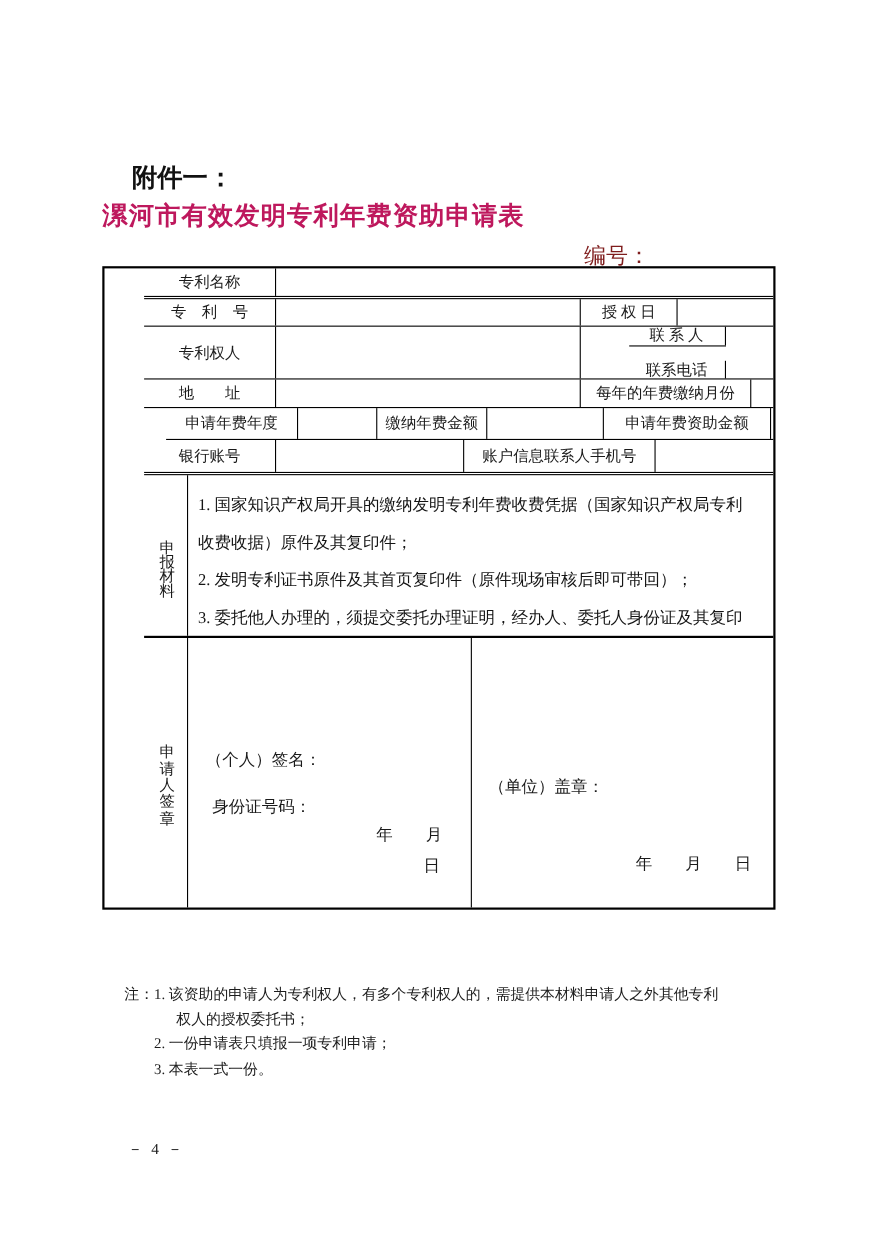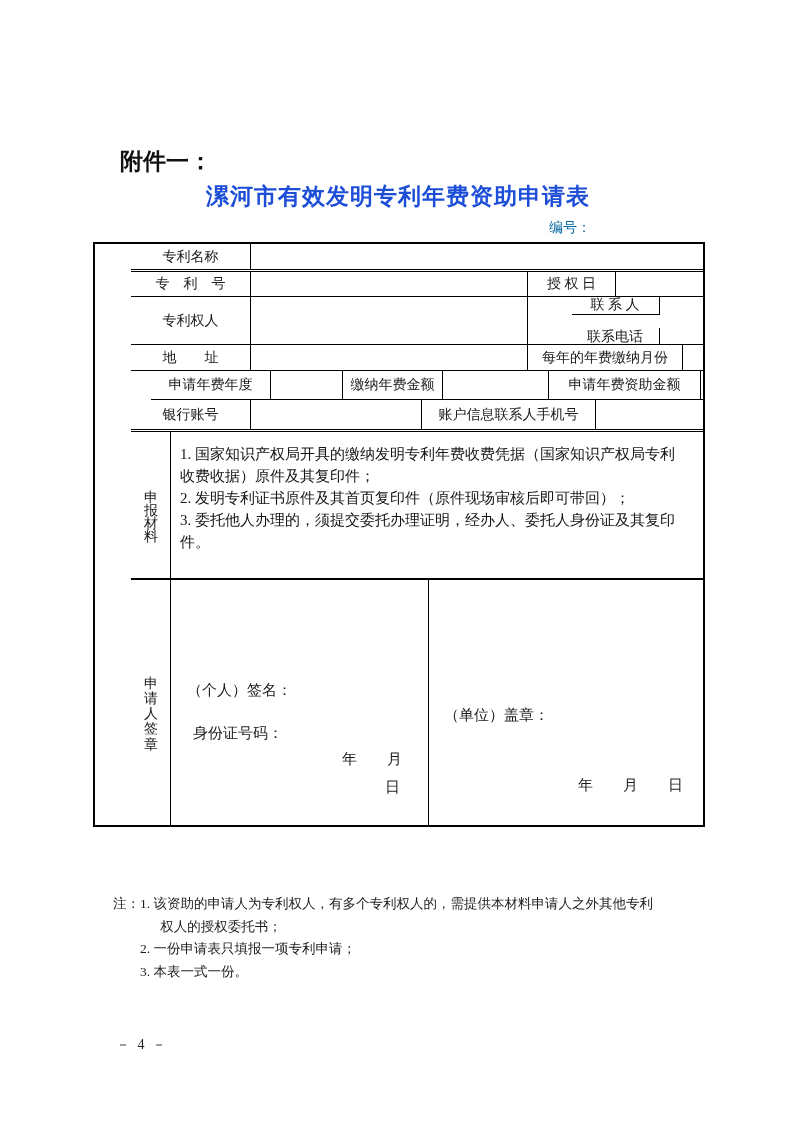--- a/index.html
+++ b/index.html
@@ -12,28 +12,27 @@
   }
   .page { position: absolute; inset: 0; background: #fff; }
 
   .attachment {
     position: absolute; left: 120px; top: 146px;
     font-family: "Liberation Sans", "DejaVu Sans", sans-serif;
     font-weight: bold; font-size: 23px; color: #111;
   }
   .doc-title {
     position: absolute; left: 93px; top: 181px; width: 610px;
-    text-align: center;
     font-family: "Liberation Sans", "DejaVu Sans", sans-serif;
-    font-weight: bold; font-size: 23px; letter-spacing: 1px; color: #1d4ed8;
+    font-weight: bold; font-size: 23px; letter-spacing: 1px; color: #be185d;
   }
   .doc-number {
     position: absolute; left: 93px; top: 219px; width: 610px;
     text-align: right; padding-right: 112px;
-    font-size: 14px; color: #0369a1;
+    font-size: 20px; color: #7f1d1d;
   }
 
   .form-table {
     position: absolute; left: 93px; top: 242px; width: 612px;
     border: 2px solid #000; background: #fff; padding-left: 36px;
   }
   .row { display: flex; border-bottom: 1px solid #000; align-items: stretch; }
   .row:last-child { border-bottom: none; }
   .row.sep-double { border-bottom: 3px double #000; }
   .row.sep-thick { border-bottom: 2px solid #000; }
@@ -80,21 +79,21 @@
   .vertical-label {
     writing-mode: vertical-rl; text-orientation: upright;
     font-size: 14px; color: #1a1a1a;
   }
   .ls-materials { letter-spacing: 13px; }
   .ls-sign { letter-spacing: 15px; }
 
   .materials-cell {
     display: block; text-align: left;
     padding: 11px 16px 0 9px;
-    font-size: 15px; line-height: 22px; color: #141414;
+    font-size: 15px; line-height: 34px; color: #141414;
   }
   .materials-cell p { margin: 0; }
 
   .seal-cell, .sign-cell { position: relative; display: block; font-size: 15px; }
   .pos-abs { position: absolute; white-space: nowrap; }
   .unit-seal-label { left: 15px; top: 126px; }
   .unit-date { right: 20px; top: 196px; }
   .personal-sign-label { left: 16px; top: 101px; }
   .id-number-label { left: 22px; top: 144px; }
   .personal-date-1 { right: 26px; top: 170px; }

